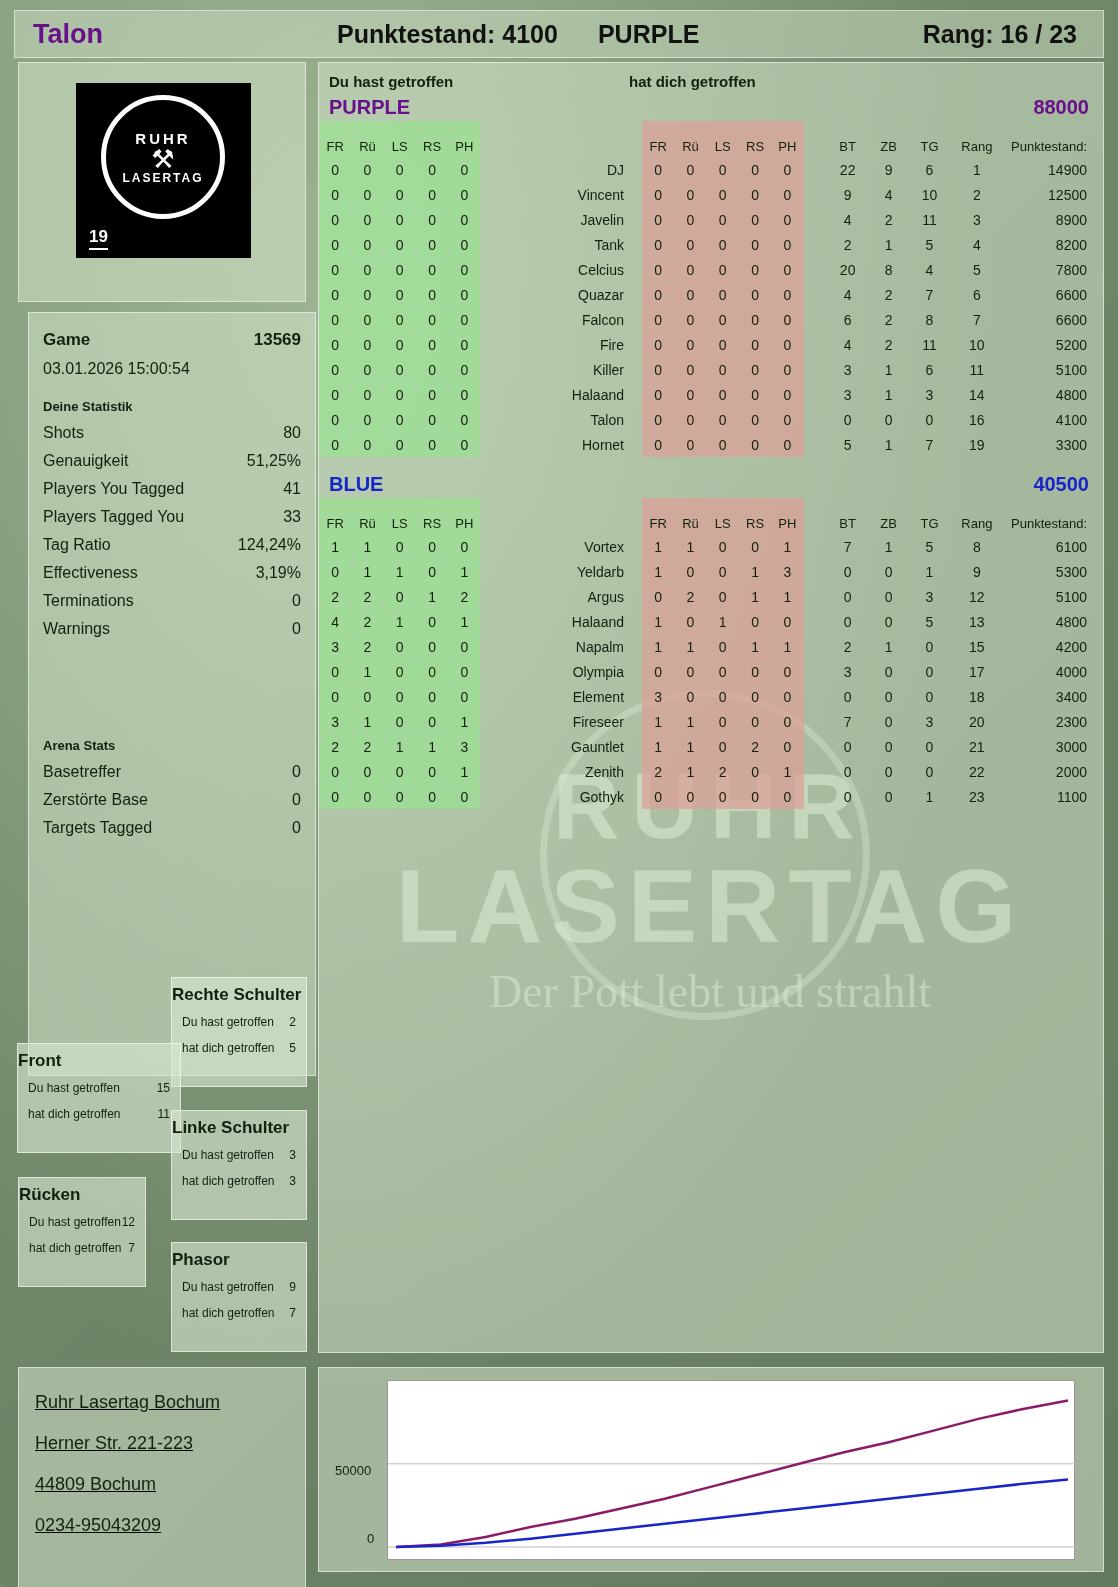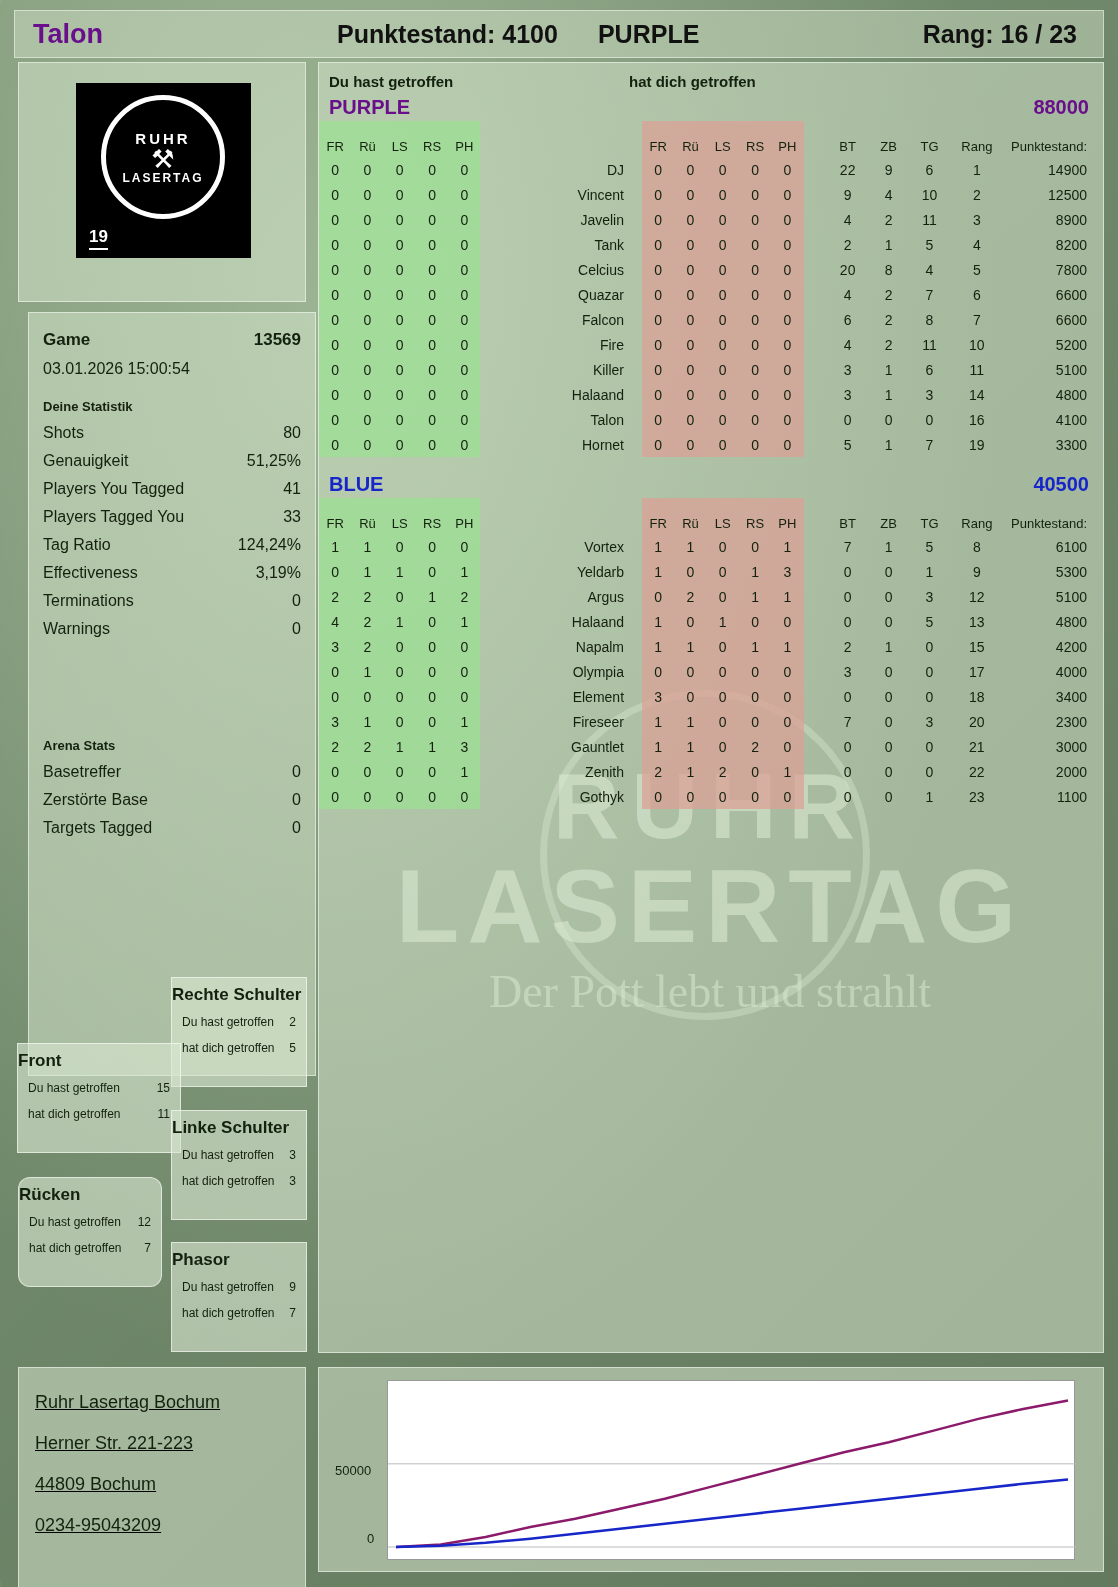--- a/index.html
+++ b/index.html
@@ -83,21 +83,21 @@
   .sect-title { font-weight: bold; font-size: 13px; color: #14210f; padding: 5px 0; }
   .spacer-lg { height: 90px; }
 
   
   .hitbox { background: rgba(216,231,208,0.62); border: 1px solid rgba(252,255,250,0.6); position: absolute; }
   .hitbox .t { font-weight: bold; font-size: 17px; color: #14210f; padding: 7px 0 4px; }
   .hitbox .l { display: flex; justify-content: space-between; font-size: 12px; color: #14210f; padding: 6px 10px; }
   #hb-rs { left: 171px; top: 977px; width: 136px; height: 110px; }
   #hb-front { left: 5px; top: 1043px; width: 164px; height: 110px; margin-left: 12px; }
   #hb-ls { left: 171px; top: 1110px; width: 136px; height: 110px; }
-  #hb-ruecken { left: 18px; top: 1177px; width: 144px; height: 110px; border-radius: 12px; }
+  #hb-ruecken { left: 18px; top: 1177px; width: 128px; height: 110px; }
   #hb-phasor { left: 171px; top: 1242px; width: 136px; height: 110px; }
 
   #addr-panel { left: 18px; top: 1367px; width: 288px; height: 241px; padding: 14px 16px; text-decoration: underline; }
   .addr-line { font-size: 18px; color: #14210f; padding: 10px 0; }
 
   
   #board { left: 318px; top: 62px; width: 786px; height: 1291px; }
   .board-head { display: flex; font-size: 15px; font-weight: bold; color: #14210f; padding: 10px 0 4px; }
   .bh1 { margin-left: 10px; width: 300px; }
   .bh2 { width: 200px; }

